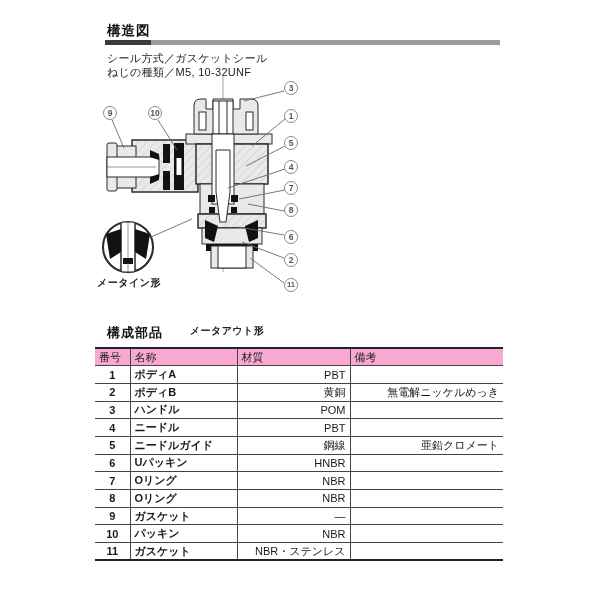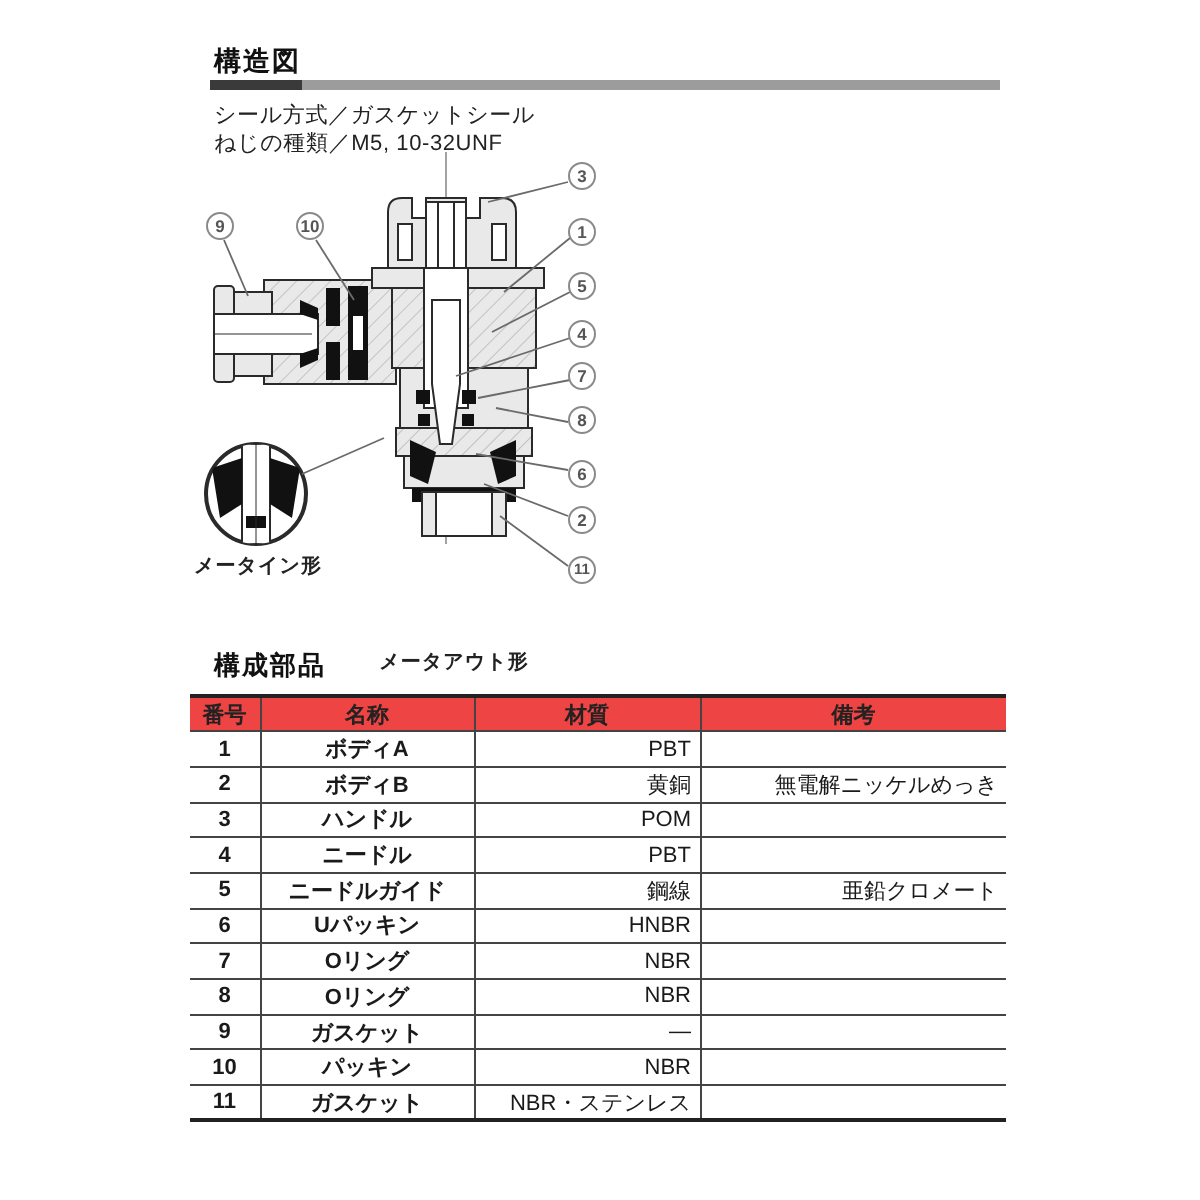--- a/index.html
+++ b/index.html
@@ -15,25 +15,25 @@
   
   .callout { position: absolute; width: 14px; height: 14px; border: 1px solid #8a8a8a; border-radius: 50%;
              background: #fff; color: #555; font-size: 8.5px; font-weight: bold;
              display: flex; align-items: center; justify-content: center; line-height: 1; }
   .dia-label { position: absolute; font-size: 10px; font-weight: bold; color: #222; text-align: center; letter-spacing: 0.5px; }
 
   
   .parts-title { font-size: 13px; font-weight: bold; letter-spacing: 1px; color: #111; }
   table.parts { border-collapse: collapse; table-layout: fixed; width: 406px; font-size: 11px; }
   table.parts th, table.parts td { border-bottom: 1px solid #444; padding: 0 4px; height: 17.7px; overflow: hidden; white-space: nowrap; }
-  table.parts thead th { background: #ef4444; border-top: 2px solid #222; font-weight: bold; font-size: 11px; color: #222; text-align: center; }
+  table.parts thead th { background: #f9a8d4; border-top: 2px solid #222; font-weight: normal; font-size: 11px; color: #222; text-align: left; }
   table.parts tbody tr:last-child td { border-bottom: 2px solid #222; }
   td.c-no   { text-align: center; font-weight: 600; border-right: 1px solid #444; width: 35px; }
   th.c-no   { width: 35px; border-right: 1px solid #444; }
-  td.c-name { text-align: center; font-weight: 600; border-right: 1px solid #444; width: 107px; padding-left: 8px; }
+  td.c-name { text-align: left; font-weight: 600; border-right: 1px solid #444; width: 107px; padding-left: 8px; }
   th.c-name { width: 107px; border-right: 1px solid #444; }
   td.c-mat  { text-align: right; font-weight: 400; border-right: 1px solid #444; width: 113px; }
   th.c-mat  { width: 113px; border-right: 1px solid #444; }
   td.c-note { text-align: right; font-weight: 400; width: 151px; }
   th.c-note { width: 153px; }
 </style>
 </head>
 <body>
 
 <div class="abs sec-title" style="left:107px; top:22px;">構造図</div>

